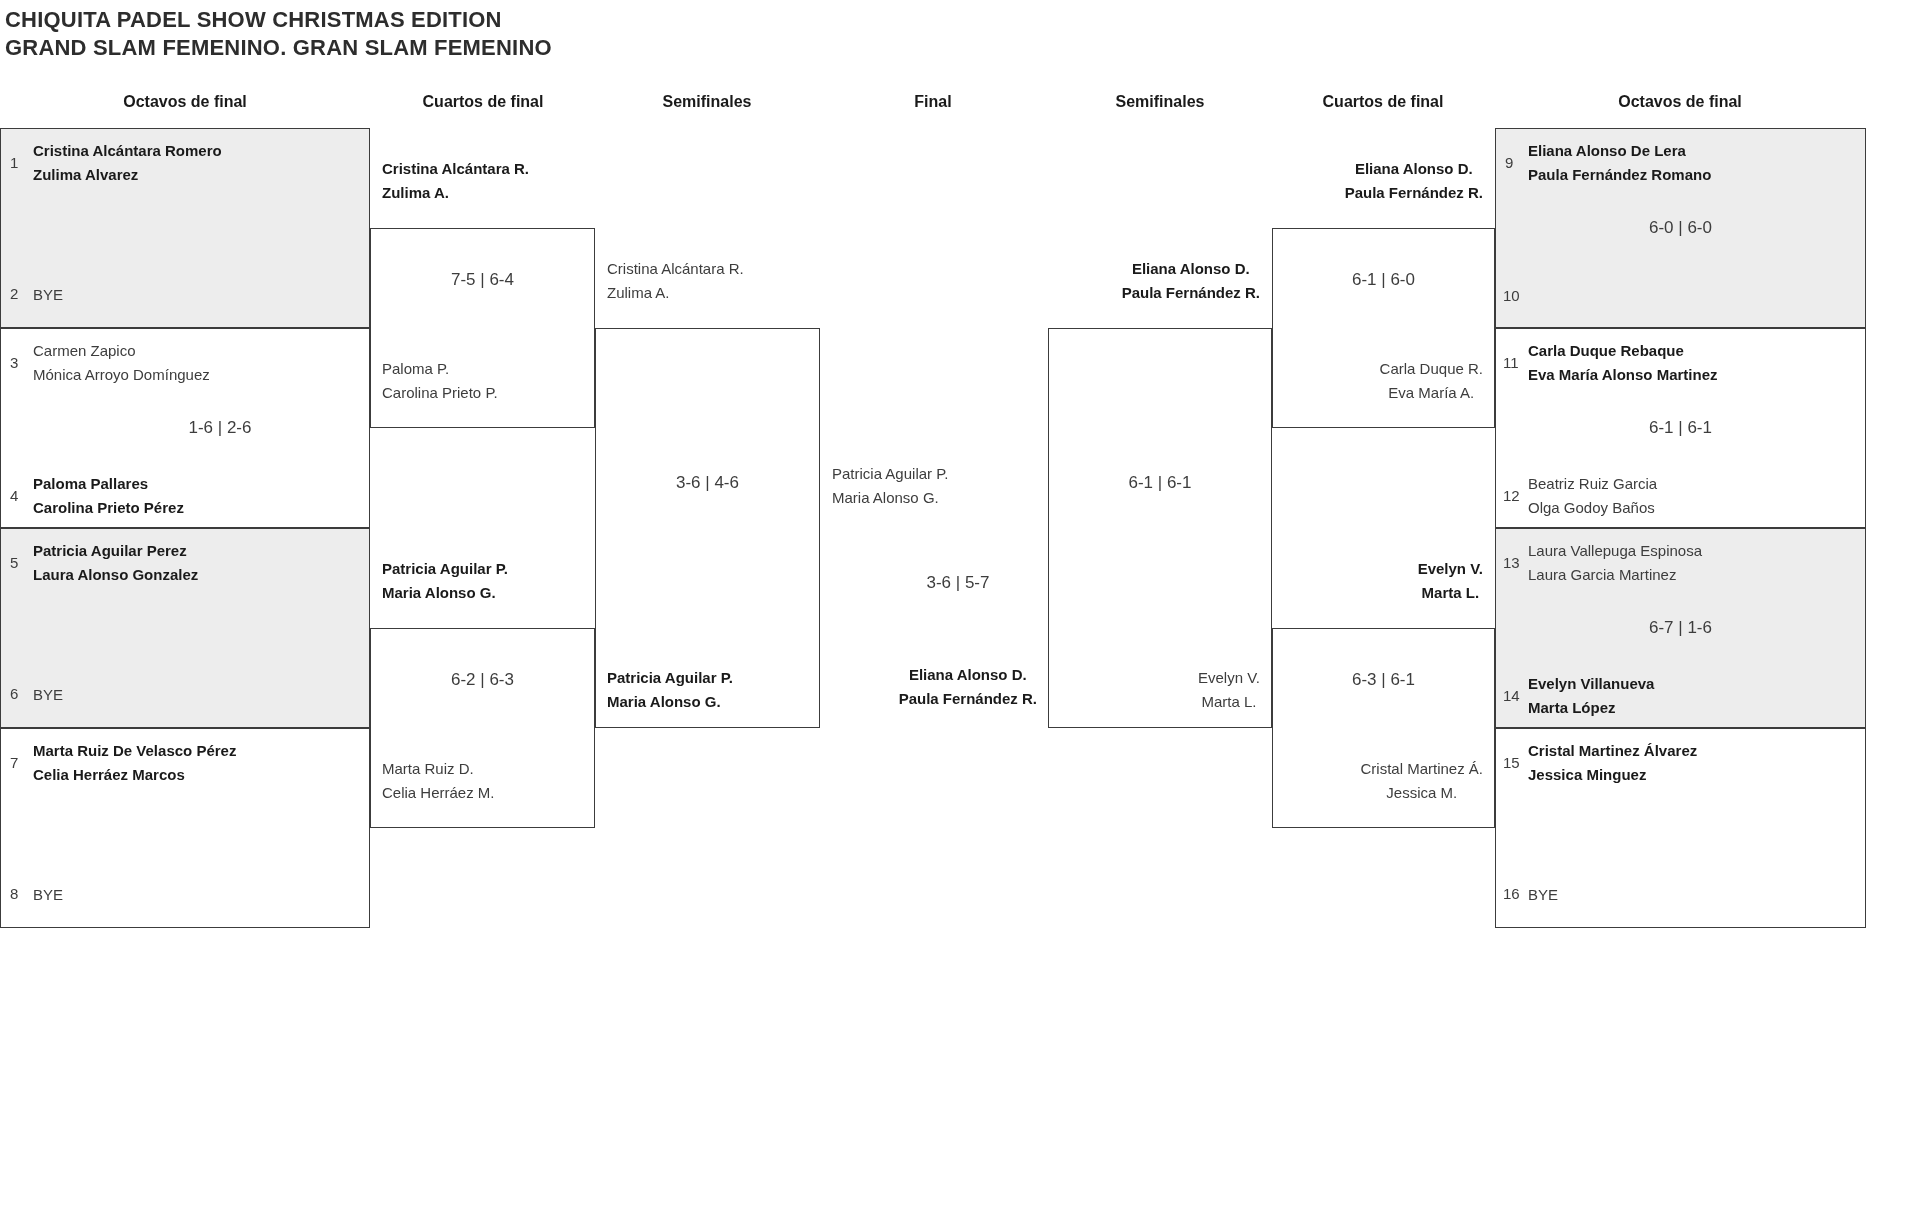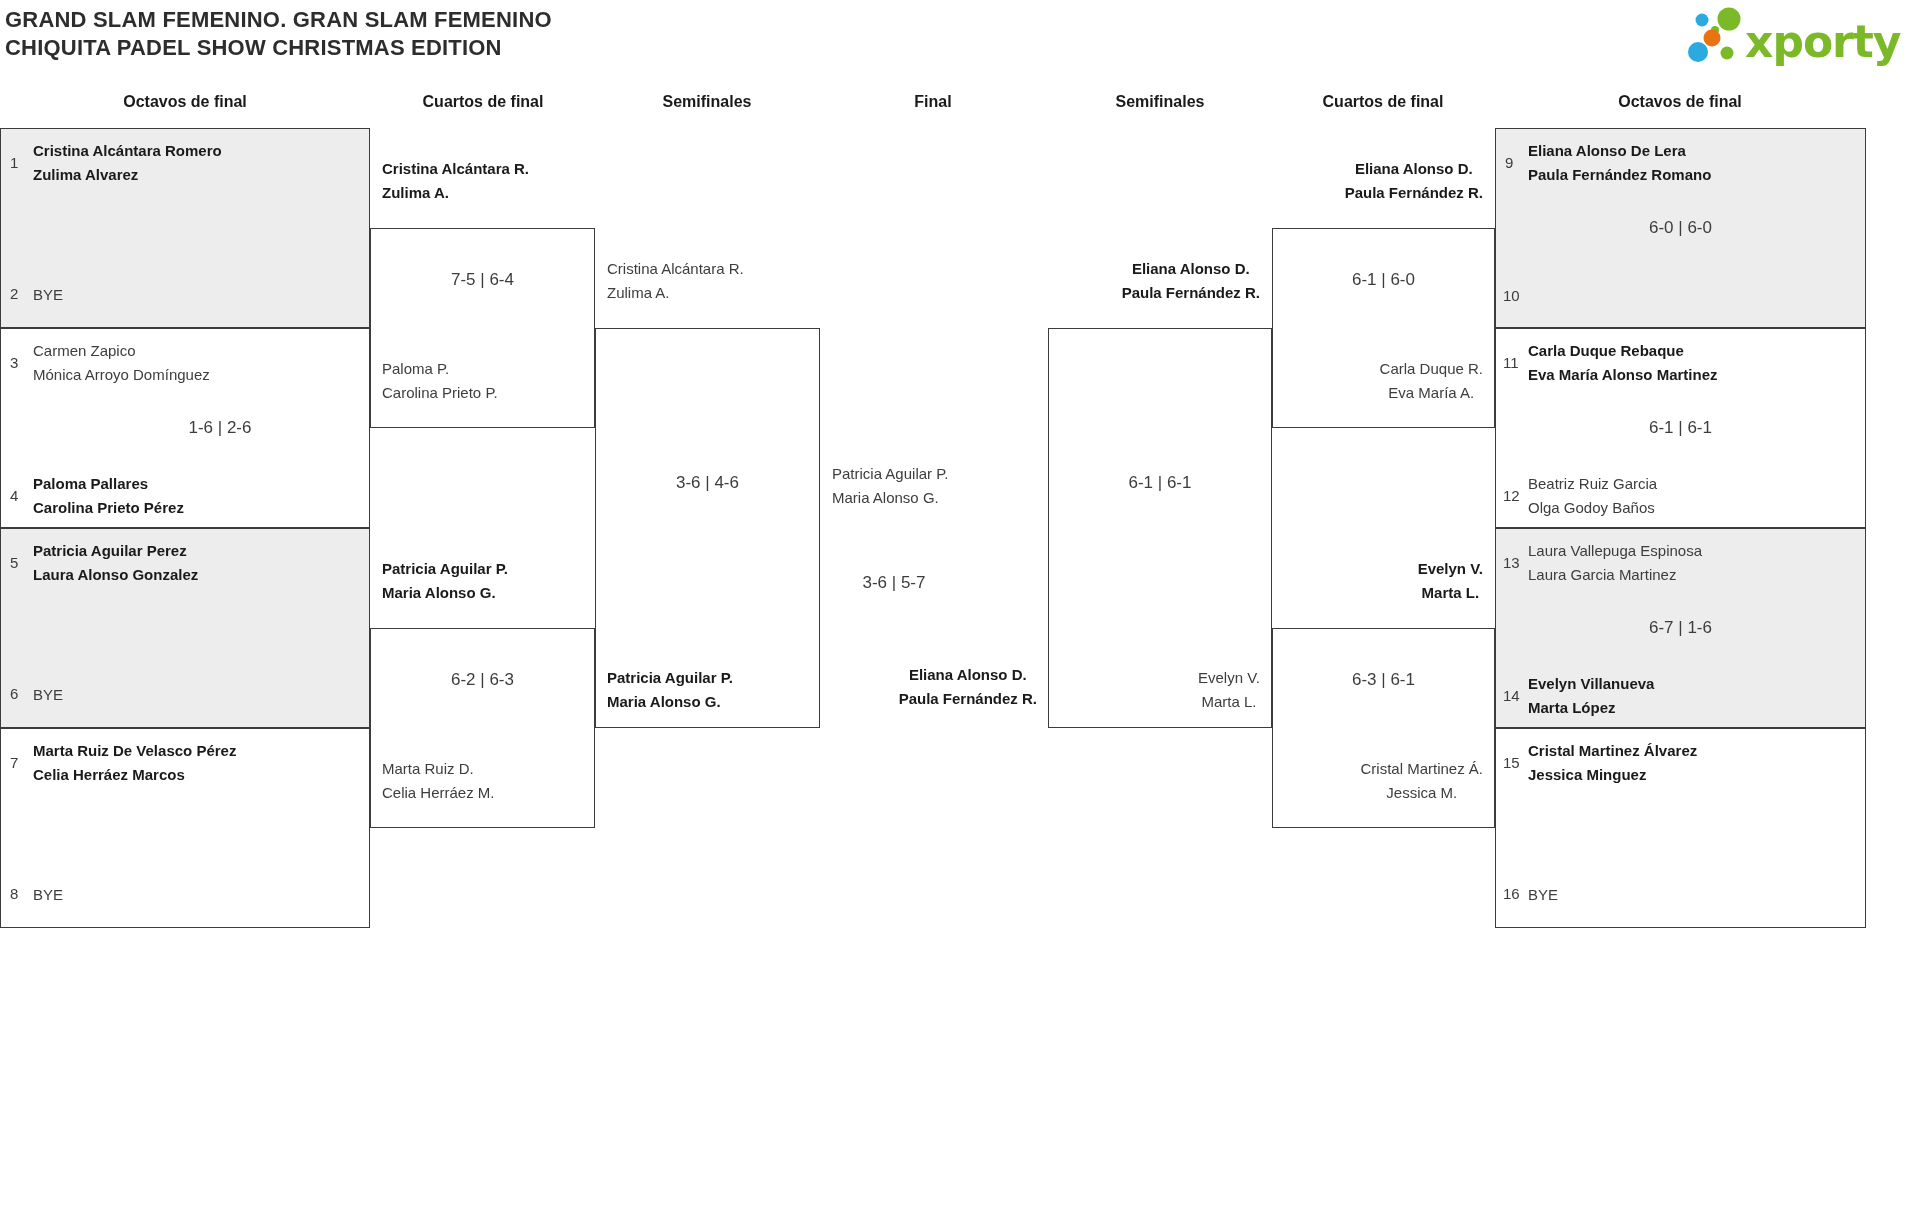--- a/index.html
+++ b/index.html
@@ -15,35 +15,24 @@
   .seed{position:absolute;font-size:15px;line-height:20px;color:#3d3d3d;}
   .score{position:absolute;font-size:17px;line-height:24px;color:#3d3d3d;text-align:center;white-space:nowrap;}
   .logo{position:absolute;left:1685px;top:2px;width:235px;height:70px;cursor:pointer;}
 </style>
 </head>
 <body>
 
 <div class="stage">
 
   <div class="title">
+    <div>CHIQUITA PADEL SHOW CHRISTMAS EDITION</div>
     <div>GRAND SLAM FEMENINO. GRAN SLAM FEMENINO</div>
-    <div>CHIQUITA PADEL SHOW CHRISTMAS EDITION</div>
-  </div>
-
-  <div class="logo">
-    <svg width="235" height="70" viewBox="0 0 235 70">
-      <circle cx="17" cy="18" r="6.5" fill="#2ba9e1"></circle>
-      <circle cx="44" cy="17" r="11.5" fill="#7cb928"></circle>
-      <circle cx="30" cy="28" r="4" fill="#7cb928"></circle>
-      <circle cx="27" cy="36" r="8.5" fill="#e87411"></circle>
-      <circle cx="13" cy="50" r="10" fill="#2ba9e1"></circle>
-      <circle cx="42" cy="51" r="6.5" fill="#7cb928"></circle>
-      <text x="60" y="55" font-size="44" font-weight="700" letter-spacing="-1" font-family="'DejaVu Sans',sans-serif" fill="#7cb928">xporty</text>
-    </svg>
-  </div>
+  </div>
+
 
   <div class="col-header" style="left:85px">Octavos de final</div>
   <div class="col-header" style="left:383px">Cuartos de final</div>
   <div class="col-header" style="left:607px">Semifinales</div>
   <div class="col-header" style="left:833px">Final</div>
   <div class="col-header" style="left:1060px">Semifinales</div>
   <div class="col-header" style="left:1283px">Cuartos de final</div>
   <div class="col-header" style="left:1580px">Octavos de final</div>
 
   <div class="box gray" style="left:0;top:128px;width:370px;height:200px"></div>
@@ -124,21 +113,21 @@
   <div class="score" style="left:595px;top:471px;width:225px">3-6 | 4-6</div>
   <div class="team winner" style="left:607px;top:666px">
     <div>Patricia Aguilar P.</div>
     <div>Maria Alonso G.</div>
   </div>
 
   <div class="team" style="left:832px;top:462px">
     <div>Patricia Aguilar P.</div>
     <div>Maria Alonso G.</div>
   </div>
-  <div class="score" style="left:780px;top:571px;width:228px">3-6 | 5-7</div>
+  <div class="score" style="left:844px;top:571px;width:228px">3-6 | 5-7</div>
   <div class="team winner rt" style="right:883px;top:663px">
     <div>Eliana Alonso D.</div>
     <div>Paula Fernández R.</div>
   </div>
 
   <div class="team winner rt" style="right:660px;top:257px">
     <div>Eliana Alonso D.</div>
     <div>Paula Fernández R.</div>
   </div>
   <div class="score" style="left:1048px;top:471px;width:224px">6-1 | 6-1</div>

